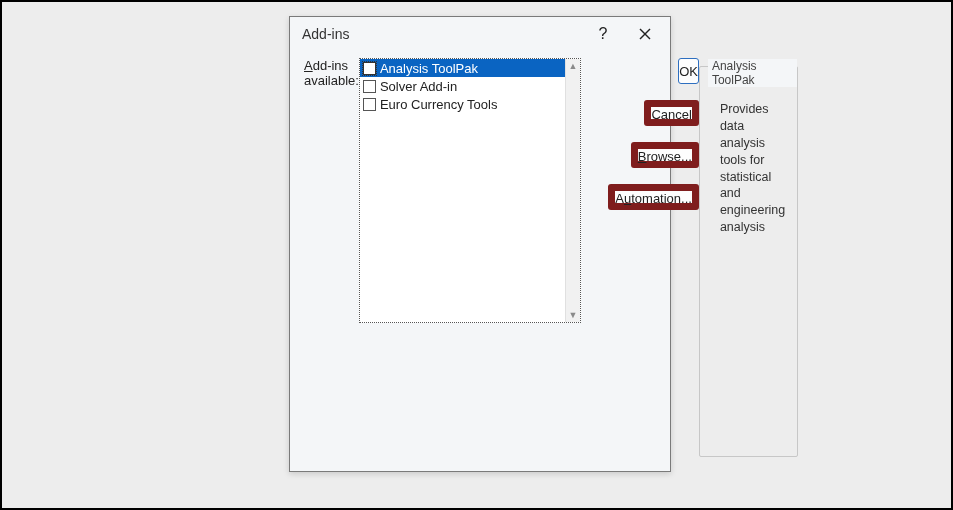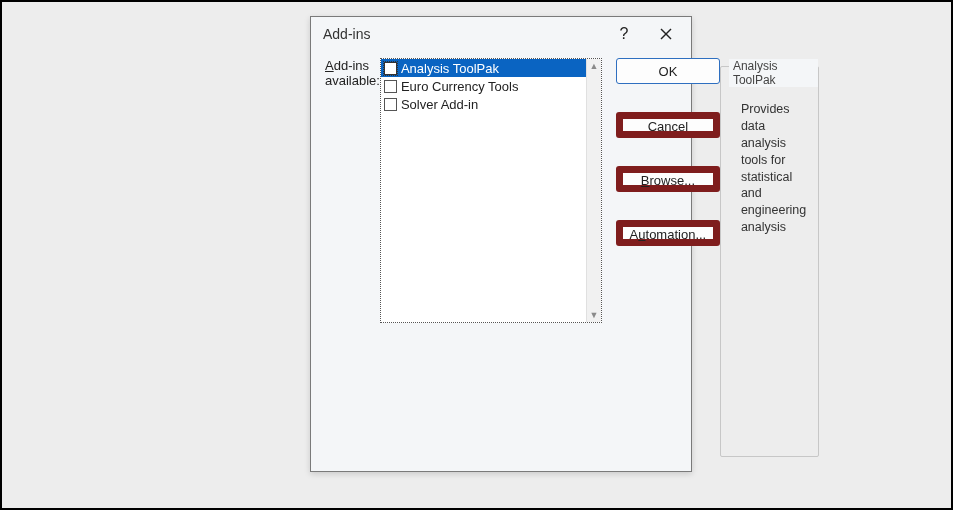--- a/index.html
+++ b/index.html
@@ -15,21 +15,21 @@
   .outer {
     box-sizing: border-box;
     width: 953px;
     height: 510px;
     border: 2px solid #000;
     background: #ededed;
     position: relative;
   }
   .dialog {
     position: absolute;
-    left: 308px;
+    left: 287px;
     top: 14px;
     width: 380px;
     height: 454px;
     background: #f4f6f8;
     border: 1px solid #7a7a7a;
     box-shadow: 0 2px 6px rgba(0,0,0,0.15);
     display: flex;
     flex-direction: column;
   }
   .titlebar {
@@ -136,22 +136,23 @@
     border-color: #333;
     background: #fff;
   }
   .list-item.selected.focus .chk {
     outline: 1px dotted #333;
     outline-offset: 0;
   }
   .buttons {
     display: flex;
     flex-direction: column;
-    gap: 28px;
+    gap: 16px;
     width: 104px;
+    align-items: flex-end;
   }
   .btn {
     height: 26px;
     background: #fdfdfd;
     border: 7px solid #7f1d1d;
     border-radius: 3px;
     font-family: inherit;
     font-size: 13px;
     color: #222;
     cursor: default;
@@ -214,25 +215,25 @@
 
         <div class="listbox">
           <div class="listbox-inner">
 
             <div class="list-item selected focus">
               <span class="chk"></span>
               <span class="lbl">Analysis ToolPak</span>
             </div>
             <div class="list-item">
               <span class="chk"></span>
-              <span class="lbl">Euro Currency Tools</span>
+              <span class="lbl">Solver Add-in</span>
             </div>
             <div class="list-item">
               <span class="chk"></span>
-              <span class="lbl">Solver Add-in</span>
+              <span class="lbl">Euro Currency Tools</span>
             </div>
 
           </div>
           <div class="scrollbar">
             <div class="arrow">▲</div>
             <div class="arrow">▼</div>
           </div>
         </div>
 
         <div class="buttons">

